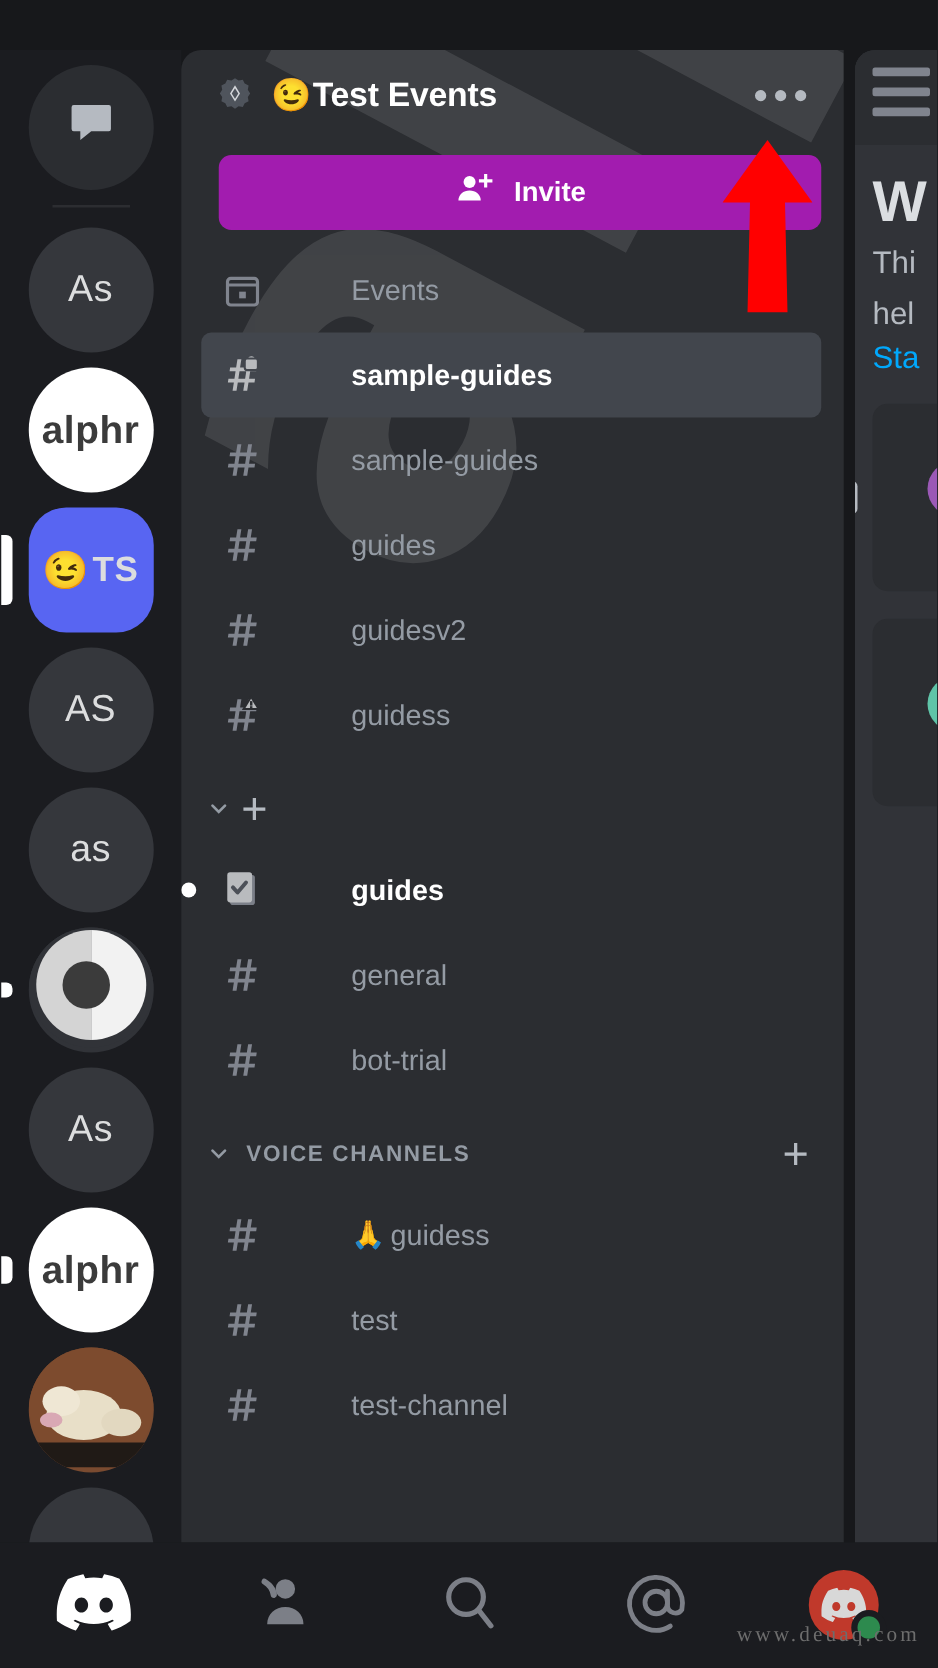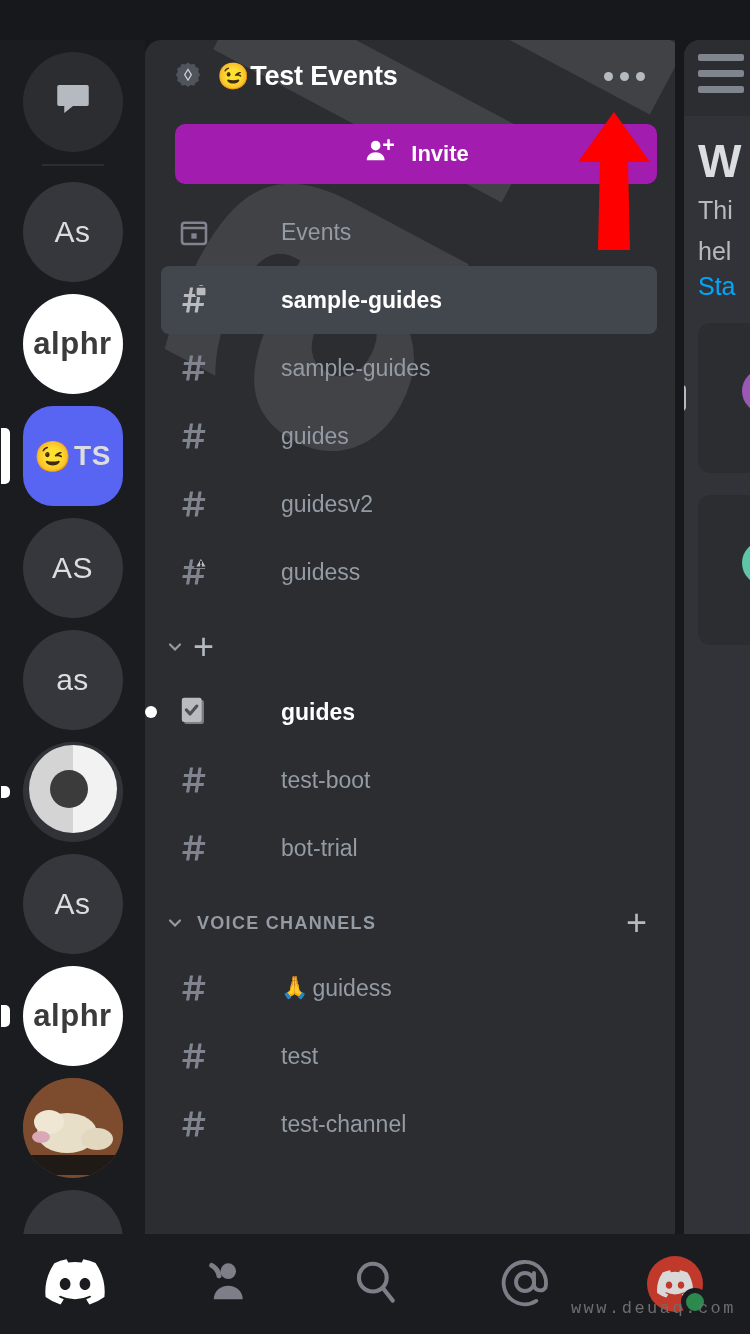--- a/index.html
+++ b/index.html
@@ -144,21 +144,21 @@
   .nav-av { position:relative; width:56px; height:56px; }
   .nav-av .circ { width:56px; height:56px; border-radius:50%; background:#c0392b;
                   display:flex; align-items:center; justify-content:center; }
   .nav-av .status {
     position:absolute; right:-6px; bottom:-4px; width:28px; height:28px;
     border-radius:50%; background:#2d8a4e; border:5px solid #1b1c20;
   }
   #urlwm {
     position:absolute; right:14px; bottom:16px; z-index:50;
     font-size:17px; color:#6d6d6d; letter-spacing:2.5px;
-    font-family:Liberation Mono, monospace;
+    font-family:Liberation Serif, serif;
   }
   #topstrip { position:absolute; left:0; top:0; width:750px; height:40px; background:#17181b; z-index:30; }
 </style>
 </head>
 <body>
 
 <div id="screen">
 
   <div id="topstrip"></div>
 
@@ -372,29 +372,29 @@
           <span class="chan-ico">
             <svg width="34" height="34" viewBox="0 0 24 24">
               <rect x="5" y="3.5" width="14" height="17" rx="1.6" fill="#7b7f88"></rect>
               <rect x="3.4" y="2" width="14" height="17" rx="1.6" fill="#b9bbbe"></rect>
               <path d="M6.6 10.5l2.6 2.9 4.8-5.6" fill="none" stroke="#4c5058" stroke-width="2.2" stroke-linecap="round" stroke-linejoin="round"></path>
             </svg>
           </span>
           <span class="chan-label">guides</span>
         </div>
 
-
-        <div class="chan-row">
-          <span class="chan-ico">
-            <svg width="36" height="36" viewBox="0 0 24 24" fill="#80848e">
-              <path d="M9.3 3.6L8.6 8H5.4l-.3 2h3.2l-.6 4H4.5l-.3 2h3.2l-.7 4.4h2.1l.7-4.4h3.6l-.7 4.4h2.1l.7-4.4h3.2l.3-2h-3.2l.6-4h3.2l.3-2h-3.2l.7-4.4h-2.1L14.3 8h-3.6l.7-4.4zM10.4 10h3.6l-.6 4h-3.6z"></path>
-            </svg>
-          </span>
-          <span class="chan-label">test-boot</span>
-        </div>
+        <div class="chan-row">
+          <span class="chan-ico">
+            <svg width="36" height="36" viewBox="0 0 24 24" fill="#80848e">
+              <path d="M9.3 3.6L8.6 8H5.4l-.3 2h3.2l-.6 4H4.5l-.3 2h3.2l-.7 4.4h2.1l.7-4.4h3.6l-.7 4.4h2.1l.7-4.4h3.2l.3-2h-3.2l.6-4h3.2l.3-2h-3.2l.7-4.4h-2.1L14.3 8h-3.6l.7-4.4zM10.4 10h3.6l-.6 4h-3.6z"></path>
+            </svg>
+          </span>
+          <span class="chan-label">general</span>
+        </div>
+
 
         <div class="chan-row">
           <span class="chan-ico">
             <svg width="36" height="36" viewBox="0 0 24 24" fill="#80848e">
               <path d="M9.3 3.6L8.6 8H5.4l-.3 2h3.2l-.6 4H4.5l-.3 2h3.2l-.7 4.4h2.1l.7-4.4h3.6l-.7 4.4h2.1l.7-4.4h3.2l.3-2h-3.2l.6-4h3.2l.3-2h-3.2l.7-4.4h-2.1L14.3 8h-3.6l.7-4.4zM10.4 10h3.6l-.6 4h-3.6z"></path>
             </svg>
           </span>
           <span class="chan-label">bot-trial</span>
         </div>
 

